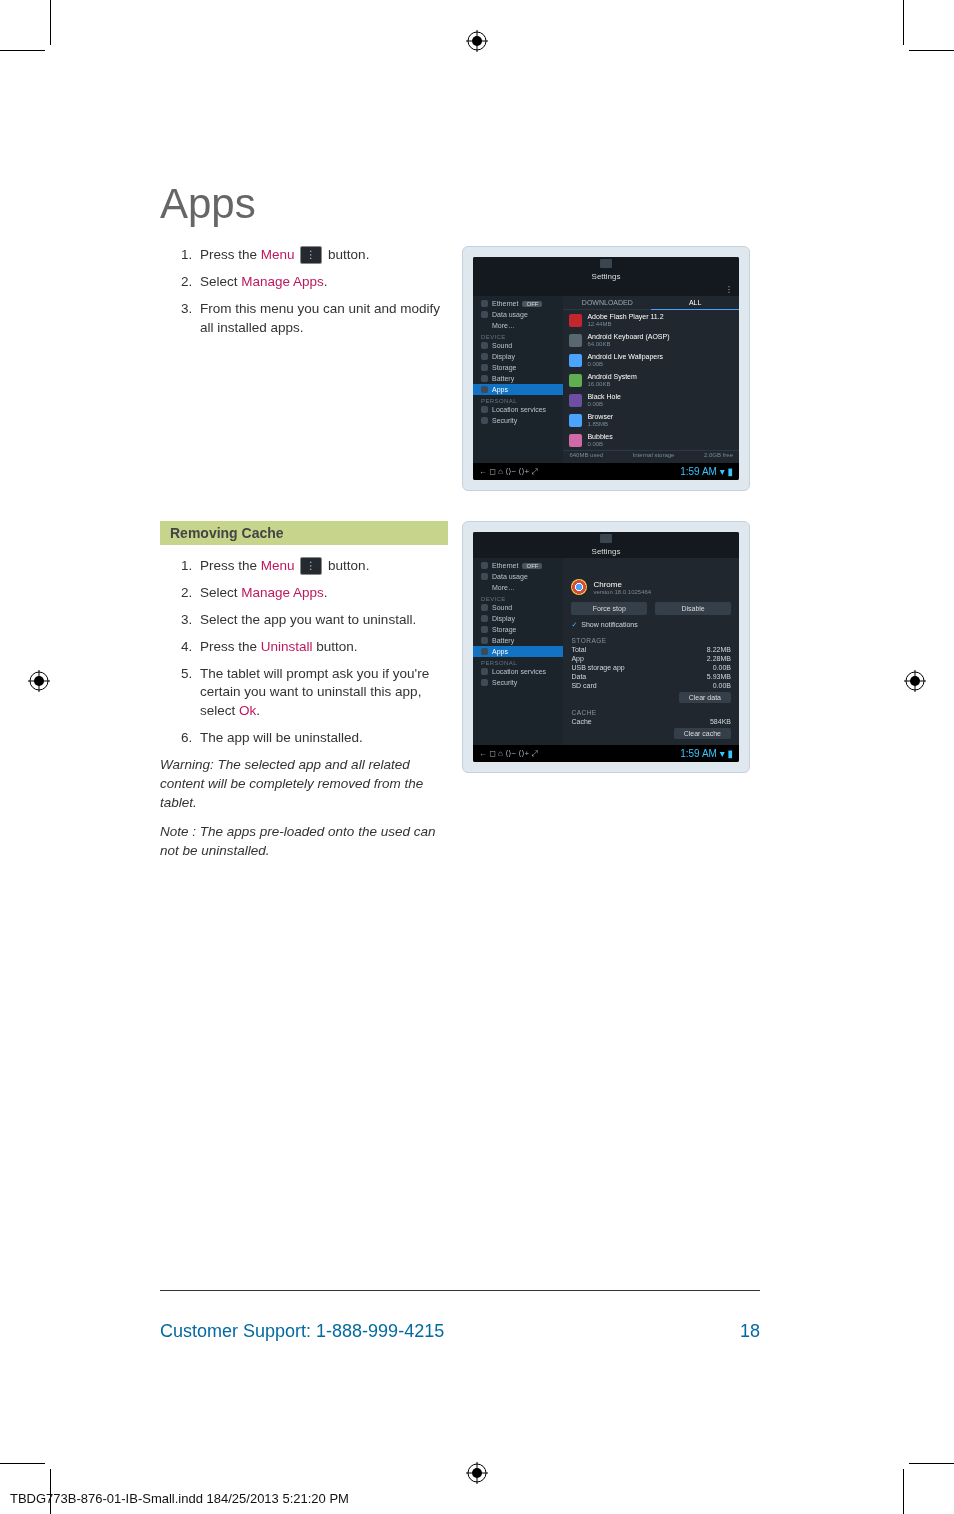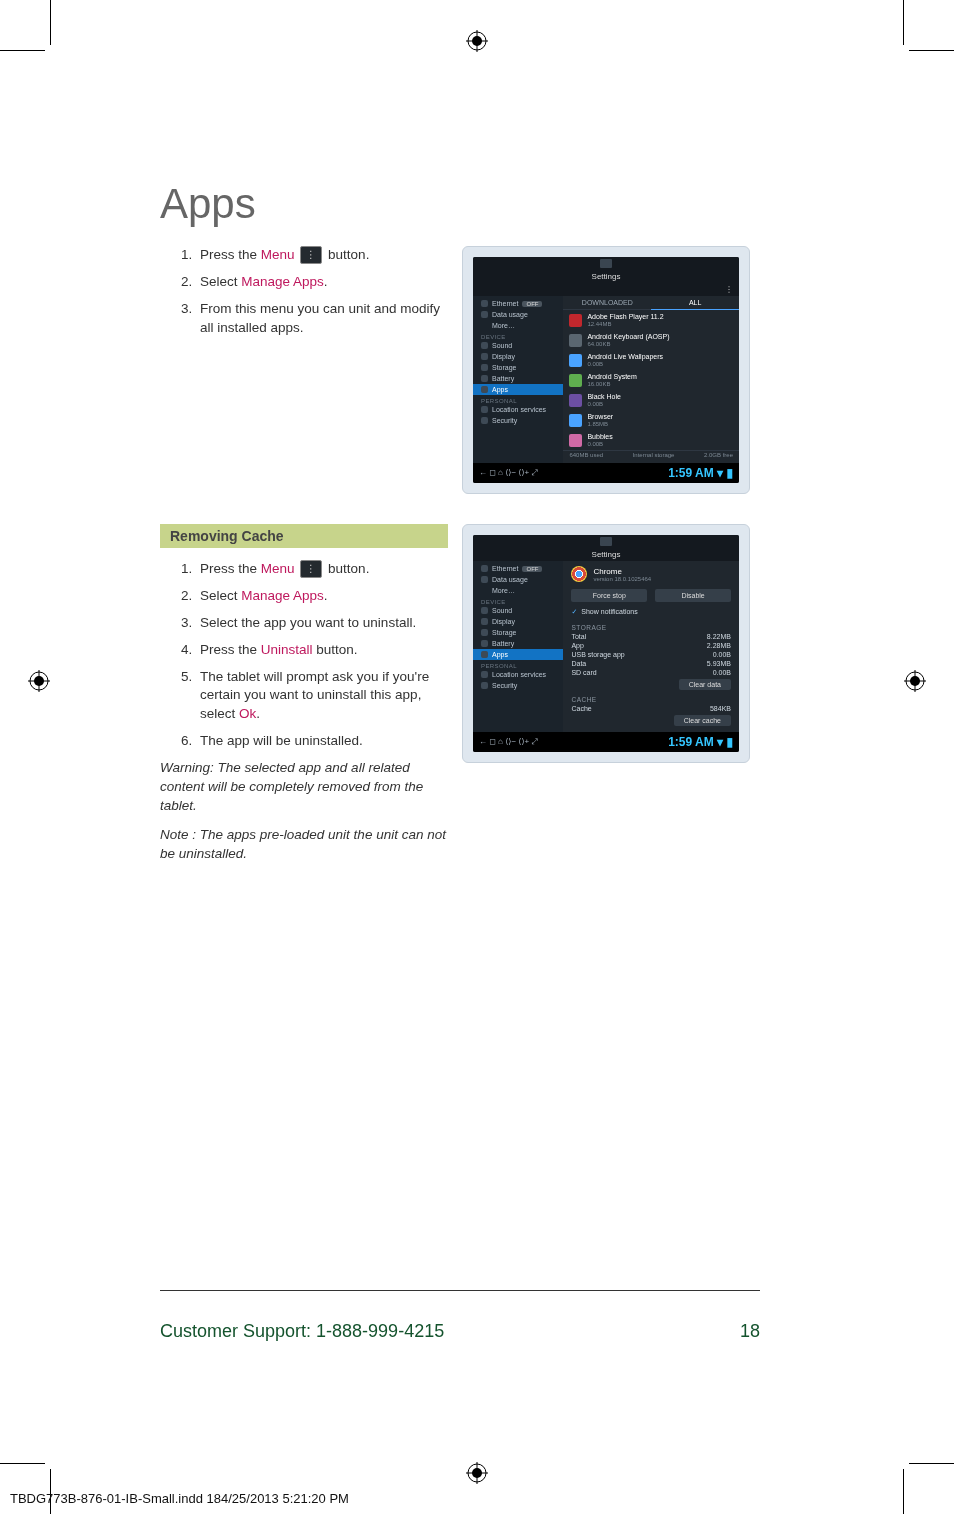--- a/index.html
+++ b/index.html
@@ -170,24 +170,24 @@
   .app-row .aname{ color:#fff; font-size:7px;}
   .app-row .asize{ color:#7c8893; font-size:6px; margin-top:1px;}
   .stbar{
     display:flex;justify-content:space-between;align-items:center;
     font-size:6px;padding:1px 6px;color:#7c8893;border-top:1px solid #2e3742;
   }
   .shot-nav{
     background:#000;padding:3px 6px;display:flex;justify-content:space-between;align-items:center;
   }
   .nav-left{display:flex;gap:9px;color:#a8b4c0;font-size:8px;}
-  .nav-right{color:#35c6ff;font-size:12px;font-weight:bold;}
+  .nav-right{color:#35c6ff;font-size:10px;}
 
   
-  .appinfo-head{ display:flex; align-items:center; gap:6px; padding:5px 8px;}
+  .appinfo-head{ display:flex; align-items:center; gap:6px; padding:5px 8px;margin-top:16px;}
   .appinfo-head .aic{width:16px;height:16px;border-radius:50%;}
   .appinfo-head .aname{color:#fff;font-size:8px;}
   .appinfo-head .aver{color:#7c8893;font-size:6px;}
   .btnrow{ display:flex; gap:8px; padding:2px 8px; }
   .fbtn{ flex:1; background:#353f49; color:#ddd; text-align:center; font-size:7px; padding:3px 0; border-radius:2px;}
   .check{ padding:4px 8px; color:#cfd8e0; font-size:7px;}
   .check::before{content:"✓"; color:#52b3ff; margin-right:4px;}
   .sect-label{ color:#8b96a1; font-size:6.5px; padding:4px 8px 1px 8px; letter-spacing:0.5px;}
   .kv{ display:flex; justify-content:space-between; padding:1px 8px; font-size:7px; color:#cfd8e0;}
   .kv .v{ color:#cfd8e0;}
@@ -197,21 +197,21 @@
   .footer {
     position: absolute;
     left: 160px;
     top: 1290px;
     width: 600px;
     border-top: 1.5px solid #333;
     padding-top: 30px;
     display: flex;
     justify-content: space-between;
     font-size: 18px;
-    color: #14532d;
+    color: #0369a1;
   }
 
   .meta {
     position: absolute;
     left: 10px;
     bottom: 8px;
     right: 10px;
     display: flex;
     justify-content: flex-start;
     font-size: 13px;
@@ -394,21 +394,21 @@
         <li>Select the app you want to uninstall.</li>
         <li>
           <span>Press the </span><span class="red">Uninstall</span><span> button.</span>
         </li>
         <li>
           <span>The tablet will prompt ask you if you're certain you want to uninstall this app, select </span><span class="red">Ok</span><span>.</span>
         </li>
         <li>The app will be uninstalled.</li>
       </ol>
       <span class="em">Warning: The selected app and all related content will be completely removed from the tablet.</span>
-      <span class="em">Note : The apps pre-loaded unit the unit can not be uninstalled.</span>
+      <span class="em">Note : The apps pre-loaded onto the used can not be uninstalled.</span>
     </div>
 
     <div class="rightcol">
       <div class="shotpanel">
         <div class="shot">
           <div class="shot-header">
               <span>Settings</span>
             </div>
           <div class="shot-body">
             <div class="shot-side">

